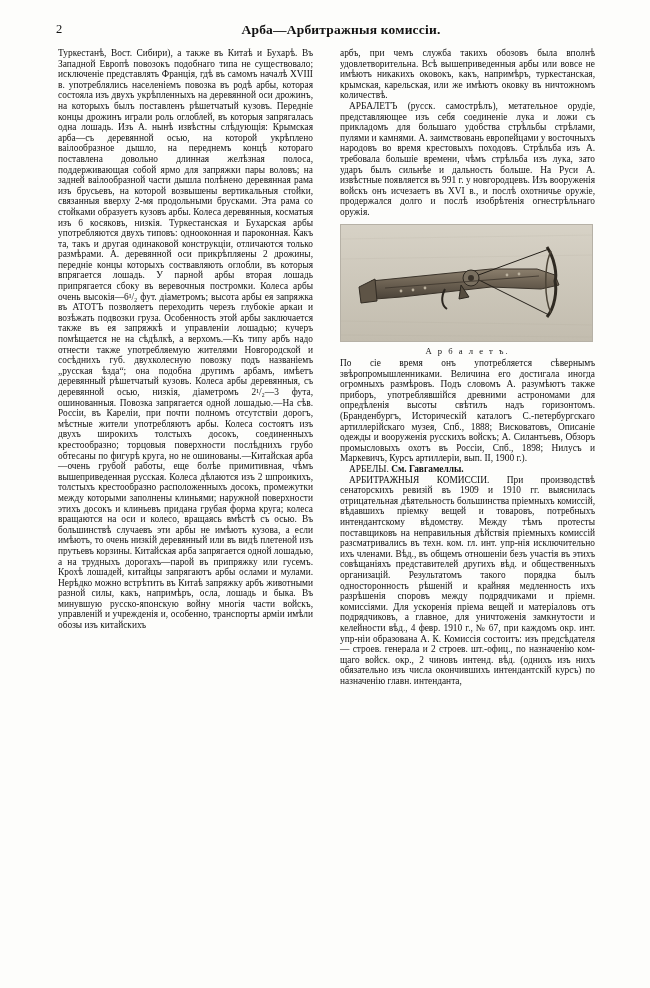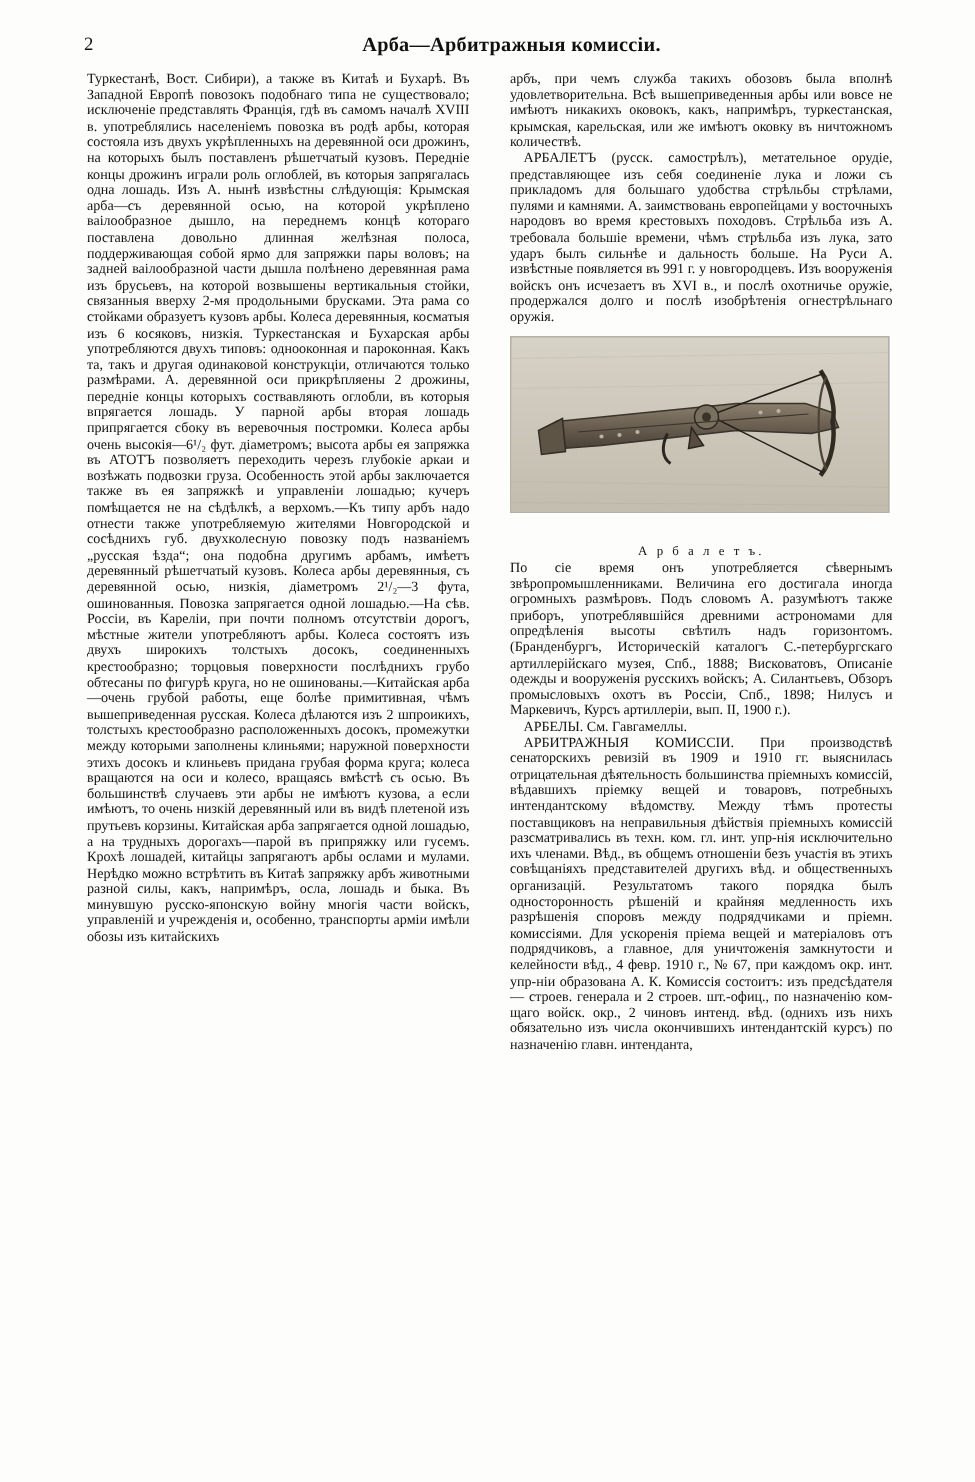--- a/index.html
+++ b/index.html
@@ -84,24 +84,24 @@
     height: 118px;
     background: #cfcabf;
     border: 1px solid #b6b1a6;
     position: relative;
     overflow: hidden;
     box-sizing: border-box;
   }
   .figcaption {
     font-size: 8.6px;
     letter-spacing: 2px;
-    margin-top: 20px;
+    margin-top: 4px;
     text-align: center;
   }
-  .crossref { font-weight: normal; }
+  .crossref { font-weight: bold; }
 </style>
 </head>
 <body>
 
 <div class="page">
 
   <div class="header">
     <div class="folio">2</div>
     <div class="running-title">Арба—Арбитражныя комиссіи.</div>
   </div>

